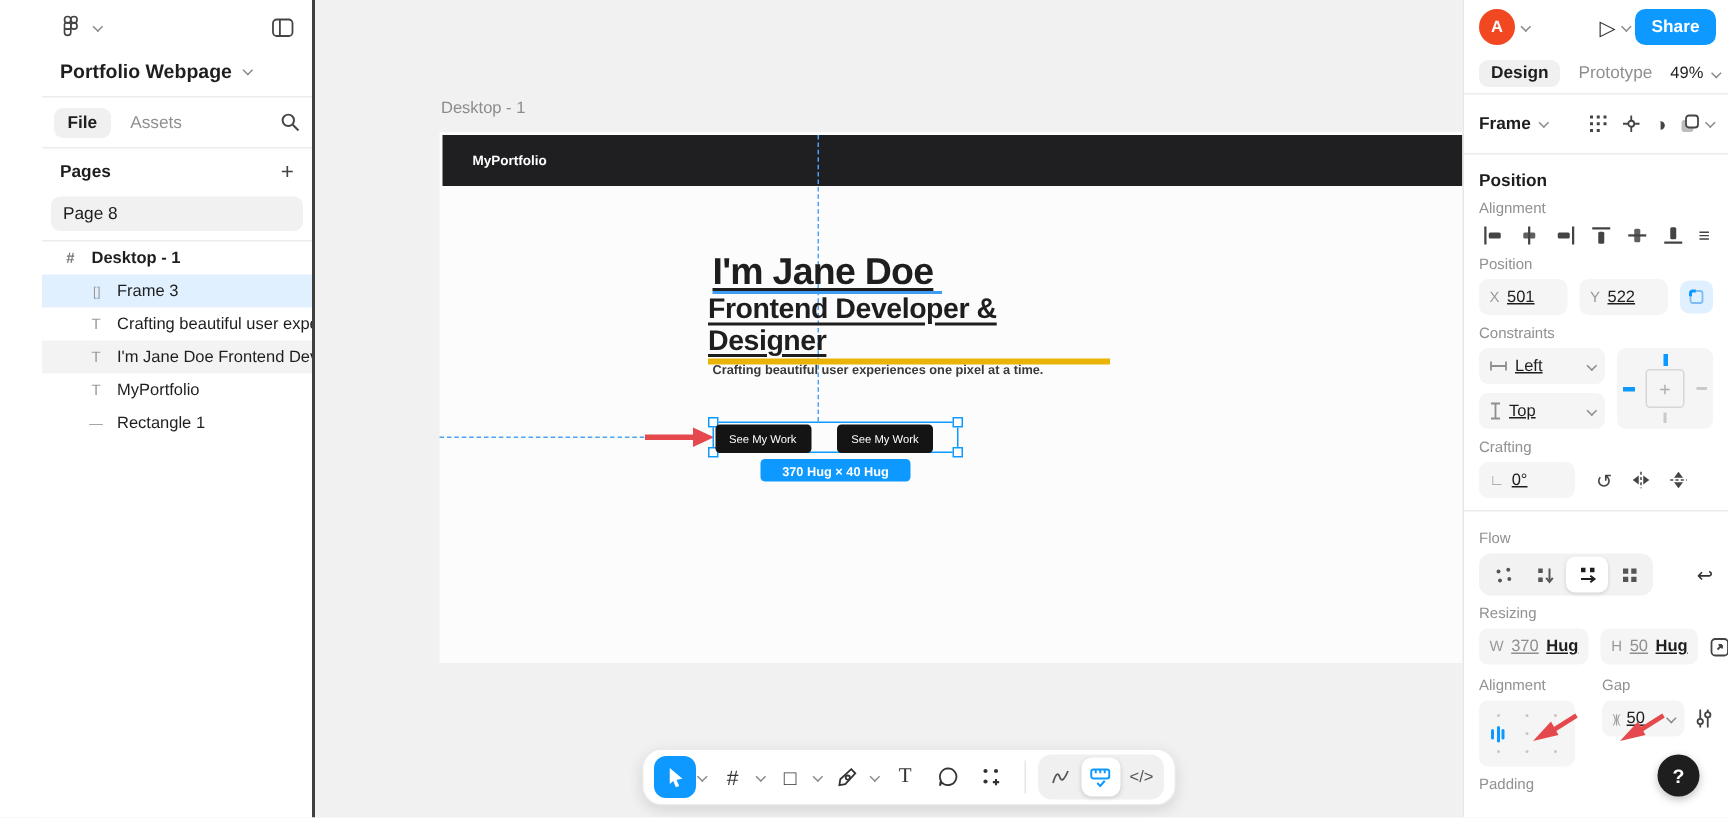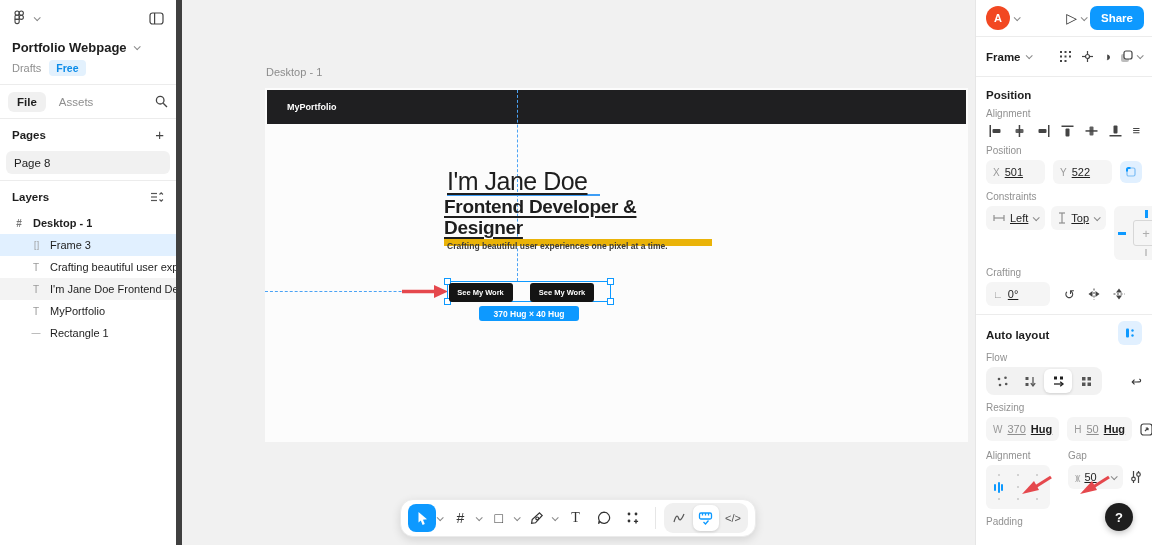--- a/index.html
+++ b/index.html
@@ -6,21 +6,21 @@
   html,body { margin:0; padding:0; }
   body {
     width:1152px; height:545px; overflow:hidden;
     font-family:"Liberation Sans", sans-serif;
     font-size:11px; color:#1e1e1e; background:#fff;
     -webkit-user-select:none; user-select:none;
   }
   .app { display:flex; width:1152px; height:545px; }
 
   
-  .left { width:182px; min-width:182px; background:#fff; border-right:6px solid #404040; position:relative; }
+  .left { width:182px; min-width:182px; background:#fff; border-right:2px solid #404040; position:relative;margin-left:28px; }
   .ls-head { height:36px; display:flex; align-items:center; justify-content:space-between; padding:0 12px; }
   .ls-head-l { display:flex; align-items:center; gap:7px; cursor:pointer; }
   .ls-title { padding:0 12px; display:flex; align-items:center; gap:7px; height:22px; font-size:13px; font-weight:700; }
   .ls-sub { padding:0 12px; height:20px; display:flex; align-items:center; gap:8px; color:#8f8f8f; font-size:11px; }
   .free-badge { background:#e3f1fd; color:#0c8ce9; font-weight:700; font-size:10.5px; padding:2px 7px; border-radius:4px; }
   .divider { height:1px; background:#ececec; }
   .ls-tabs { height:33px; display:flex; align-items:center; gap:4px; padding:0 8px; font-size:11.5px; }
   .ls-tab { padding:4px 9px; border-radius:6px; color:#8f8f8f; cursor:pointer; }
   .ls-tab.active { background:#f0f0f0; color:#1e1e1e; font-weight:700; }
   .ls-sec-head { height:31px; display:flex; align-items:center; justify-content:space-between; padding:0 12px; font-weight:700; font-size:11.5px; }
@@ -34,29 +34,29 @@
   .layer-ic { color:#9a9a9a; font-size:10px; width:12px; text-align:center; flex:none; font-weight:400; }
   .layer-label { overflow:hidden; white-space:nowrap; }
 
   
   .canvas { flex:1; position:relative; background:#f1f1f1; overflow:hidden; }
   .frame-label { position:absolute; left:84px; top:66px; color:#8c8c8c; font-size:11px; cursor:pointer; }
   .frame { position:absolute; left:83px; top:88px; width:703px; height:354px; background:#fcfcfc; }
   .site-header { position:absolute; left:2px; top:2px; right:2px; height:34px; background:#1f1f21; display:flex; align-items:center; padding-left:20px; }
   .site-brand { color:#fff; font-size:9px; font-weight:600; }
   .h1line { position:absolute; left:182px; top:80px; width:153px; border-bottom:2px solid #3d9df5; }
-  .h1line .txt { font-size:25px; font-weight:400; letter-spacing:-0.5px; text-decoration:underline; text-decoration-thickness:2px; text-underline-offset:3px; line-height:1.05; }
-  .h2line { position:absolute; left:179px; top:109px; width:268px; border-bottom:7px solid #eab308; }
+  .h1line .txt { font-size:25px; font-weight:700; letter-spacing:-0.5px; text-decoration:underline; text-decoration-thickness:2px; text-underline-offset:3px; line-height:1.05; }
+  .h2line { position:absolute; left:179px; top:109px; width:268px; border-bottom:4px solid #eab308; }
   .h2line .txt { font-size:19px; font-weight:800; letter-spacing:-0.3px; text-decoration:underline; text-decoration-thickness:2px; text-underline-offset:3px; line-height:1.1; }
   .tagline { position:absolute; left:182px; top:153px; font-size:8.5px; font-weight:700; color:#3a3a3a; }
   .selection { position:absolute; left:182px; top:193px; width:164px; height:21px; border:1.5px solid #0d99ff; }
   .handle { position:absolute; width:7px; height:7px; background:#fff; border:1.5px solid #0d99ff; }
   .handle.tl { left:-4px; top:-4px; } .handle.tr { right:-4px; top:-4px; }
   .handle.bl { left:-4px; bottom:-4px; } .handle.br { right:-4px; bottom:-4px; }
-  .cta-btn { position:absolute; top:0.5px; width:64px; height:19px; background:#141414; border-radius:3px; color:#fff; font-size:7.5px; font-weight:700; display:flex; align-items:center; justify-content:center; cursor:pointer; }
+  .cta-btn { position:absolute; top:0.5px; width:64px; height:19px; background:#141414; border-radius:3px; color:#fff; font-size:7.5px; font-weight:400; display:flex; align-items:center; justify-content:center; cursor:pointer; }
   .cta-btn.b1 { left:0.5px; } .cta-btn.b2 { left:82px; }
   .size-badge { position:absolute; left:214px; top:218px; width:100px; height:15px; background:#0d99ff; border-radius:3px; color:#fff; font-size:8.5px; font-weight:700; display:flex; align-items:center; justify-content:center; }
   .guide-v { position:absolute; left:252px; top:2px; height:191px; border-left:1px dashed #4ba3f5; }
   .guide-h { position:absolute; left:0px; top:203px; width:181px; border-top:1px dashed #4ba3f5; }
   .canvas-arrow { position:absolute; left:136px; top:196px; }
 
   
   .toolbar { position:absolute; left:218px; top:499px; width:356px; height:38px; background:#fff; border:1px solid #ebebeb; border-radius:13px; box-shadow:0 3px 10px rgba(0,0,0,0.12); display:flex; align-items:center; padding:0 7px; gap:1px; }
   .tool { width:28px; height:28px; border-radius:8px; display:flex; align-items:center; justify-content:center; color:#333; cursor:pointer; flex:none; }
   .tool.active-blue { background:#0d99ff; color:#fff; }
@@ -88,21 +88,21 @@
   .chip .cv { color:#1e1e1e; font-size:11px;text-decoration:underline; }
   .chip .cm { margin-left:auto; font-weight:600; }
   .chip.dd { cursor:pointer; }
   .row2 { display:flex; gap:8px; align-items:center; }
   .col64 { width:64px; flex:none; }
   .grow { flex:1; }
   .mla { margin-left:auto; }
   .align-row { display:flex; align-items:center; justify-content:space-between; padding:0 2px; }
   .abs-chip { width:22px; height:22px; background:#e1f0ff; border-radius:6px; display:flex; align-items:center; justify-content:center; cursor:pointer; }
   .constraints-wrap { display:flex; gap:8px; }
-  .constraints-dd { display:flex; gap:6px; }
+  .constraints-dd { display:flex; flex-direction:column; gap:6px; }
   .cwidget { width:64px; height:54px; background:#f5f5f5; border-radius:6px; position:relative; flex:none; cursor:pointer; }
   .cw-box { position:absolute; left:19px; top:14px; width:26px; height:26px; border:1px solid #d7d7d7; border-radius:3px; }
   .cw-plus { position:absolute; left:0; top:0; width:100%; height:100%; display:flex; align-items:center; justify-content:center; color:#aeaeae; font-size:13px; }
   .tick { position:absolute; background:#c9c9c9; }
   .tick.blue { background:#0d99ff; }
   .tick.t { left:31px; top:4px; width:2.5px; height:8px; }
   .tick.b { left:31px; bottom:4px; width:2px; height:7px; }
   .tick.l { left:4px; top:26px; width:8px; height:2.5px; }
   .tick.r { right:4px; top:26px; width:7px; height:2px; }
   .rot-icons { display:flex; align-items:center; gap:12px; color:#444; margin-left:6px; }
@@ -143,56 +143,40 @@
         <svg width="15" height="13" viewBox="0 0 15 13" fill="none" stroke="#444" stroke-width="1.2">
           <rect x="1" y="1" width="13" height="11" rx="2.5"></rect>
           <line x1="5.6" y1="1" x2="5.6" y2="12"></line>
         </svg>
       </div>
     </div>
     <div class="ls-title">
       <span>Portfolio Webpage</span>
       <span class="chev"></span>
     </div>
-    <div class="ls-sub">
-      <span>Drafts</span>
-      <span class="free-badge">Free</span>
-    </div>
     <div class="divider" style="margin-top:6px;"></div>
     <div class="ls-tabs">
       <span class="ls-tab active">File</span>
       <span class="ls-tab">Assets</span>
       <span class="mla" style="margin-left:auto;">
         <svg width="13" height="13" viewBox="0 0 13 13" fill="none" stroke="#444" stroke-width="1.3">
           <circle cx="5.2" cy="5.2" r="3.8"></circle>
             <line x1="8.2" y1="8.2" x2="12" y2="12"></line>
         </svg>
       </span>
     </div>
     <div class="divider"></div>
     <div class="ls-sec-head">
       <span>Pages</span>
       <span class="plus-glyph">+</span>
     </div>
     <div class="page-row selected">
       <span>Page 8</span>
     </div>
     <div class="divider" style="margin-top:6px;"></div>
-    <div class="ls-sec-head">
-      <span>Layers</span>
-      <span>
-        <svg width="14" height="12" viewBox="0 0 14 12" fill="none" stroke="#555" stroke-width="1.2">
-          <line x1="1" y1="2.5" x2="7" y2="2.5"></line>
-            <line x1="1" y1="6" x2="7" y2="6"></line>
-            <line x1="1" y1="9.5" x2="7" y2="9.5"></line>
-          <path d="M9.5 3.5 l1.7-1.7 1.7 1.7"></path>
-            <path d="M9.5 8.5 l1.7 1.7 1.7 -1.7"></path>
-        </svg>
-      </span>
-    </div>
     <div class="layer-row root">
       <span class="layer-ic" style="font-weight:700;color:#777;">#</span>
       <span class="layer-label">Desktop - 1</span>
     </div>
     <div class="layer-row selected">
       <span class="layer-ic" style="font-size:8.5px;letter-spacing:-1px;">[ ]</span>
       <span class="layer-label">Frame 3</span>
     </div>
     <div class="layer-row">
       <span class="layer-ic">T</span>
@@ -317,20 +301,28 @@
   </div>
 
   <div class="right">
     <div class="rp-head">
       <div class="avatar">A</div>
       <span class="chev"></span>
       <span class="mla" style="margin-left:auto;"></span>
       <span class="play-glyph">▷</span>
       <span class="chev"></span>
       <span class="share-btn">Share</span>
+    </div>
+    <div class="rp-tabs">
+      <span class="rp-tab active">Design</span>
+      <span class="rp-tab">Prototype</span>
+      <span class="zoom-ctl">
+        <span>49%</span>
+        <span class="chev"></span>
+      </span>
     </div>
     <div class="divider"></div>
 
     <div class="rp-frame-row">
       <span class="name">Frame</span>
       <span class="chev"></span>
       <span class="frame-icons">
         <span>
           <svg width="13" height="13" viewBox="0 0 13 13" fill="#444">
             <rect x="1" y="1" width="2" height="2"></rect>
@@ -477,30 +469,20 @@
                 <path d="M6 12.5 L3 8.5 H9 Z" fill="#444"></path>
               <line x1="0.5" y1="7" x2="11.5" y2="7" stroke="#444" stroke-width="1" stroke-dasharray="2 1.5"></line>
             </svg>
           </span>
         </div>
       </div>
     </div>
     <div class="divider"></div>
 
     <div class="section">
-      <div class="al-head">
-        <span class="sec-title">Auto layout</span>
-        <span class="al-chip">
-          <svg width="12" height="12" viewBox="0 0 12 12">
-            <rect x="2" y="1.5" width="3" height="9" rx="1" fill="#0d99ff"></rect>
-            <circle cx="8.5" cy="3.5" r="1.2" fill="#0d99ff"></circle>
-              <circle cx="8.5" cy="8.5" r="1.2" fill="#0d99ff"></circle>
-          </svg>
-        </span>
-      </div>
       <div class="lbl">Flow</div>
       <div class="row2">
         <div class="seg">
           <span class="seg-item">
             <svg width="13" height="13" viewBox="0 0 13 13" fill="#555">
               <circle cx="3" cy="4" r="1.3"></circle>
                 <circle cx="9.5" cy="2.8" r="1.3"></circle>
                 <circle cx="4" cy="10" r="1.3"></circle>
                 <circle cx="10.2" cy="9" r="1.3"></circle>
             </svg>

